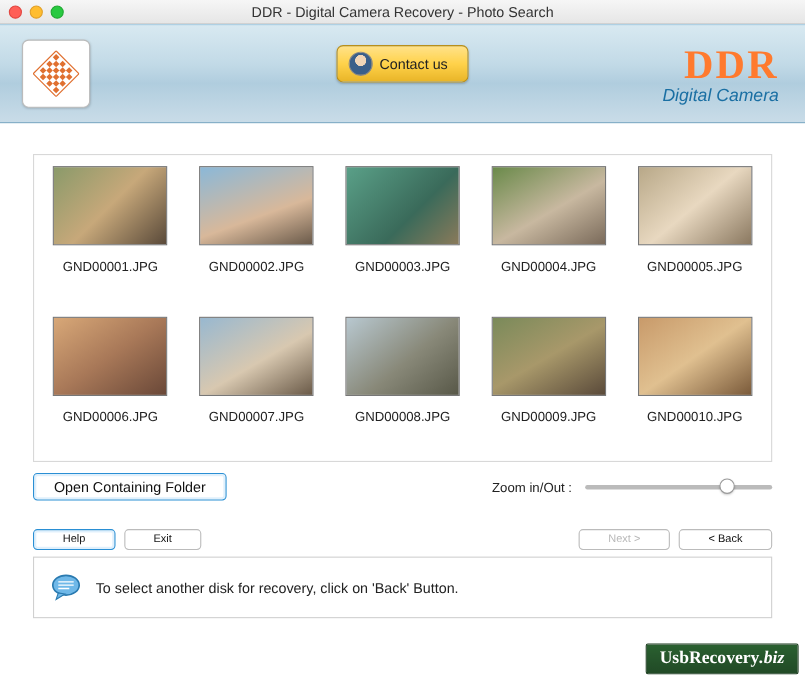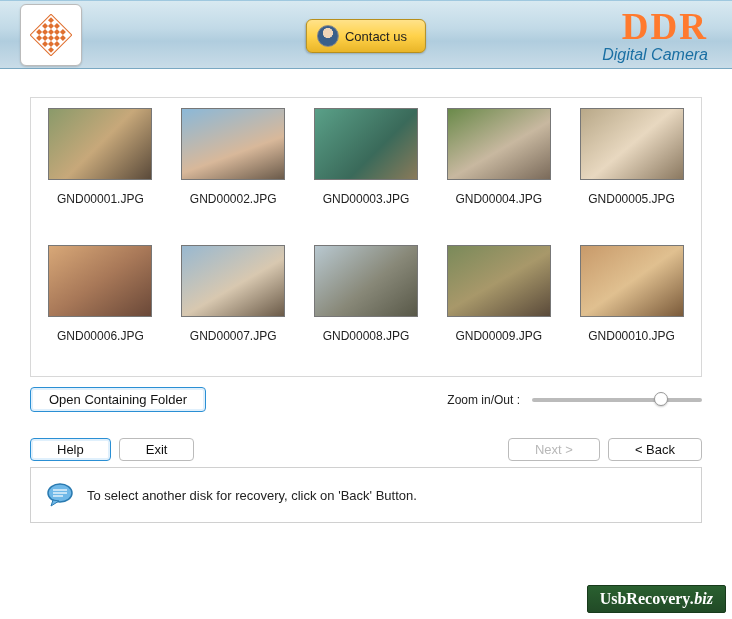--- a/index.html
+++ b/index.html
@@ -7,21 +7,21 @@
 
 .window { width: 732px; }
 .titlebar { height: 22px; background: linear-gradient(#f6f6f6, #e6e6e6); border-bottom: 1px solid #ccc; display: flex; align-items: center; padding: 0 8px; position: relative; }
 .traffic { display: flex; gap: 7px; }
 .tl { width: 12px; height: 12px; border-radius: 50%; }
 .tl.red { background: #ff5f57; border: 0.5px solid #e24640; }
 .tl.yel { background: #ffbd2e; border: 0.5px solid #e1a028; }
 .tl.grn { background: #28c940; border: 0.5px solid #20a932; }
 .title { position: absolute; left: 0; right: 0; text-align: center; font-size: 13px; color: #333; }
 
-.banner { height: 69px; background: linear-gradient(#d8e9f1, #c2dae7 40%, #b0cdde 60%, #c9dce8); border-top: 1px solid #9fc8df; border-bottom: 1px solid #7aa8c2; display: flex; align-items: center; padding: 0 20px; position: relative; }
+.banner { height: 90px; background: linear-gradient(#d8e9f1, #c2dae7 40%, #b0cdde 60%, #c9dce8); border-top: 1px solid #9fc8df; border-bottom: 1px solid #7aa8c2; display: flex; align-items: center; padding: 0 20px; position: relative; }
 .banner-logo { width: 62px; height: 62px; background: #fff; border: 1px solid #bbb; border-radius: 6px; display: flex; align-items: center; justify-content: center; box-shadow: 0 1px 2px rgba(0,0,0,0.15); }
 .banner-logo svg { width: 42px; height: 42px; }
 .contact-btn { position: absolute; left: 50%; transform: translateX(-50%); top: 18px; height: 34px; padding: 0 18px 0 10px; background: linear-gradient(#ffe28a, #ffd24a 50%, #e9b528); border: 1px solid #b78f1c; border-radius: 6px; display: flex; align-items: center; gap: 6px; font-size: 13px; color: #222; box-shadow: 0 1px 2px rgba(0,0,0,0.2); cursor: pointer; }
 .contact-btn .av { width: 22px; height: 22px; border-radius: 50%; background: radial-gradient(circle at 50% 35%, #f0d5b8 30%, #3a5f8a 32%); border: 1px solid #888; }
 .brand { margin-left: auto; text-align: right; padding-right: 4px; }
 .brand .ddr { font-size: 37px; font-weight: 900; color: #ff7a2e; font-family: Georgia, serif; letter-spacing: 2px; }
 .brand .sub { font-size: 16px; color: #1a6fa3; font-style: italic; margin-top: -2px; }
 
 .content { padding: 28px 30px 10px; }
 .thumb-grid { border: 1px solid #d8d8d8; background: #fff; padding: 4px 8px; min-height: 280px; display: grid; grid-template-columns: repeat(5, 1fr); gap: 4px 10px; }
@@ -41,36 +41,44 @@
 .p9{background:linear-gradient(150deg,#7a8a5a,#a8986a 50%,#5a4a3a);}
 .p10{background:linear-gradient(145deg,#c89a6a,#e0c090 50%,#7a5a3a);}
 
 .below-grid { display: flex; align-items: center; margin-top: 10px; gap: 20px; }
 .ocf-btn { padding: 4px 18px; background: #fff; border: 1.5px solid #2a8fd4; border-radius: 4px; font-size: 13px; color: #111; cursor: pointer; box-shadow: inset 0 0 0 2px rgba(100,180,240,0.2); }
 .zoom-area { margin-left: auto; display: flex; align-items: center; gap: 12px; font-size: 12px; color: #222; }
 .slider { width: 170px; height: 4px; background: #bbb; border-radius: 2px; position: relative; }
 .slider .knob { position: absolute; top: -6px; left: 72%; width: 14px; height: 14px; background: #fff; border: 1px solid #999; border-radius: 50%; box-shadow: 0 1px 2px rgba(0,0,0,0.2); }
 
 .btn-row { display: flex; gap: 8px; margin-top: 26px; }
-.btn { padding: 3px 26px; background: #fff; border: 1px solid #bbb; border-radius: 4px; font-size: 13px; color: #111; cursor: pointer; }
+.btn { padding: 3px 26px; background: #fff; border: 1px solid #bbb; border-radius: 4px; font-size: 10px; color: #111; cursor: pointer; }
 .btn.help { border: 1.5px solid #2a8fd4; box-shadow: inset 0 0 0 2px rgba(100,180,240,0.2); }
 .btn.disabled { color: #b8b8b8; cursor: default; }
 .spacer { flex: 1; }
 
 .hint-box { border: 1px solid #d0d0d0; margin-top: 6px; padding: 12px 14px; display: flex; align-items: center; gap: 12px; }
 .hint-icon { width: 30px; height: 30px; flex-shrink: 0; }
 .hint-text { font-size: 13px; color: #222; }
 
 .watermark { position: absolute; right: 6px; bottom: 6px; background: linear-gradient(#2a6030,#214a26); color: #fff; font-size: 16px; padding: 4px 12px; border: 1px solid #183a1c; border-radius: 2px; font-family: Georgia, serif; font-weight: bold; }
 .watermark .biz { font-style: italic; }
 </style>
 </head>
 <body>
 
 <div class="window">
+  <div class="titlebar">
+    <div class="traffic">
+      <div class="tl red"></div>
+      <div class="tl yel"></div>
+      <div class="tl grn"></div>
+    </div>
+    <div class="title">DDR - Digital Camera Recovery - Photo Search</div>
+  </div>
 
   <div class="banner">
     <div class="banner-logo">
       <svg viewBox="0 0 40 40">
         <g transform="rotate(45 20 20)">
           <rect x="6" y="6" width="28" height="28" fill="#fff" stroke="#e07030" stroke-width="1"></rect>
           <g fill="#e07030">
             <rect x="8" y="8" width="4" height="4"></rect>
               <rect x="16" y="8" width="4" height="4"></rect>
               <rect x="24" y="8" width="4" height="4"></rect>

